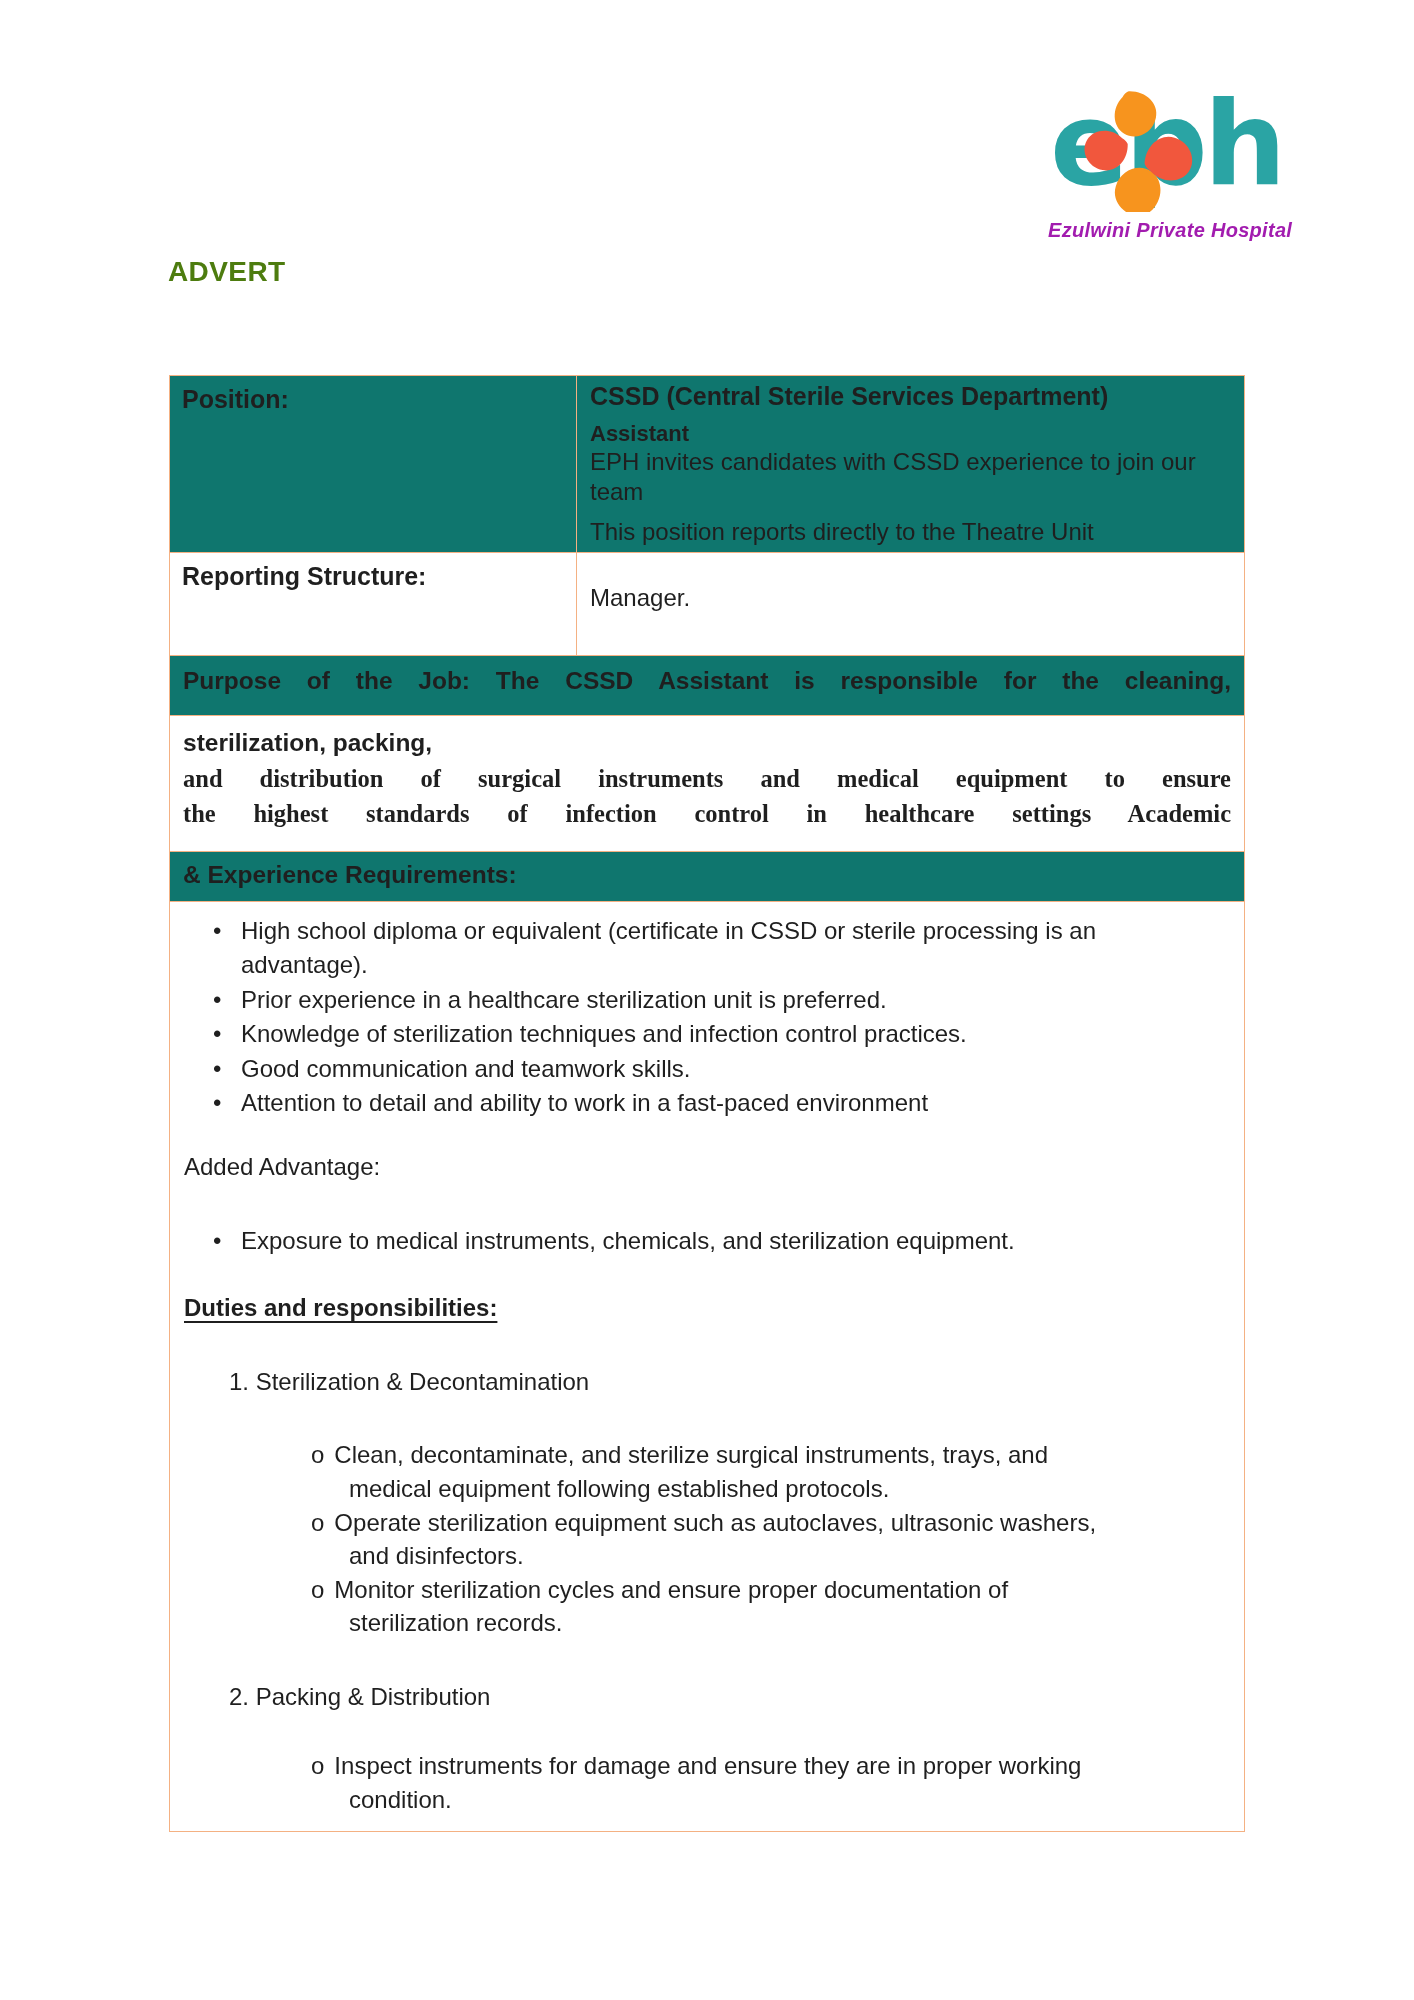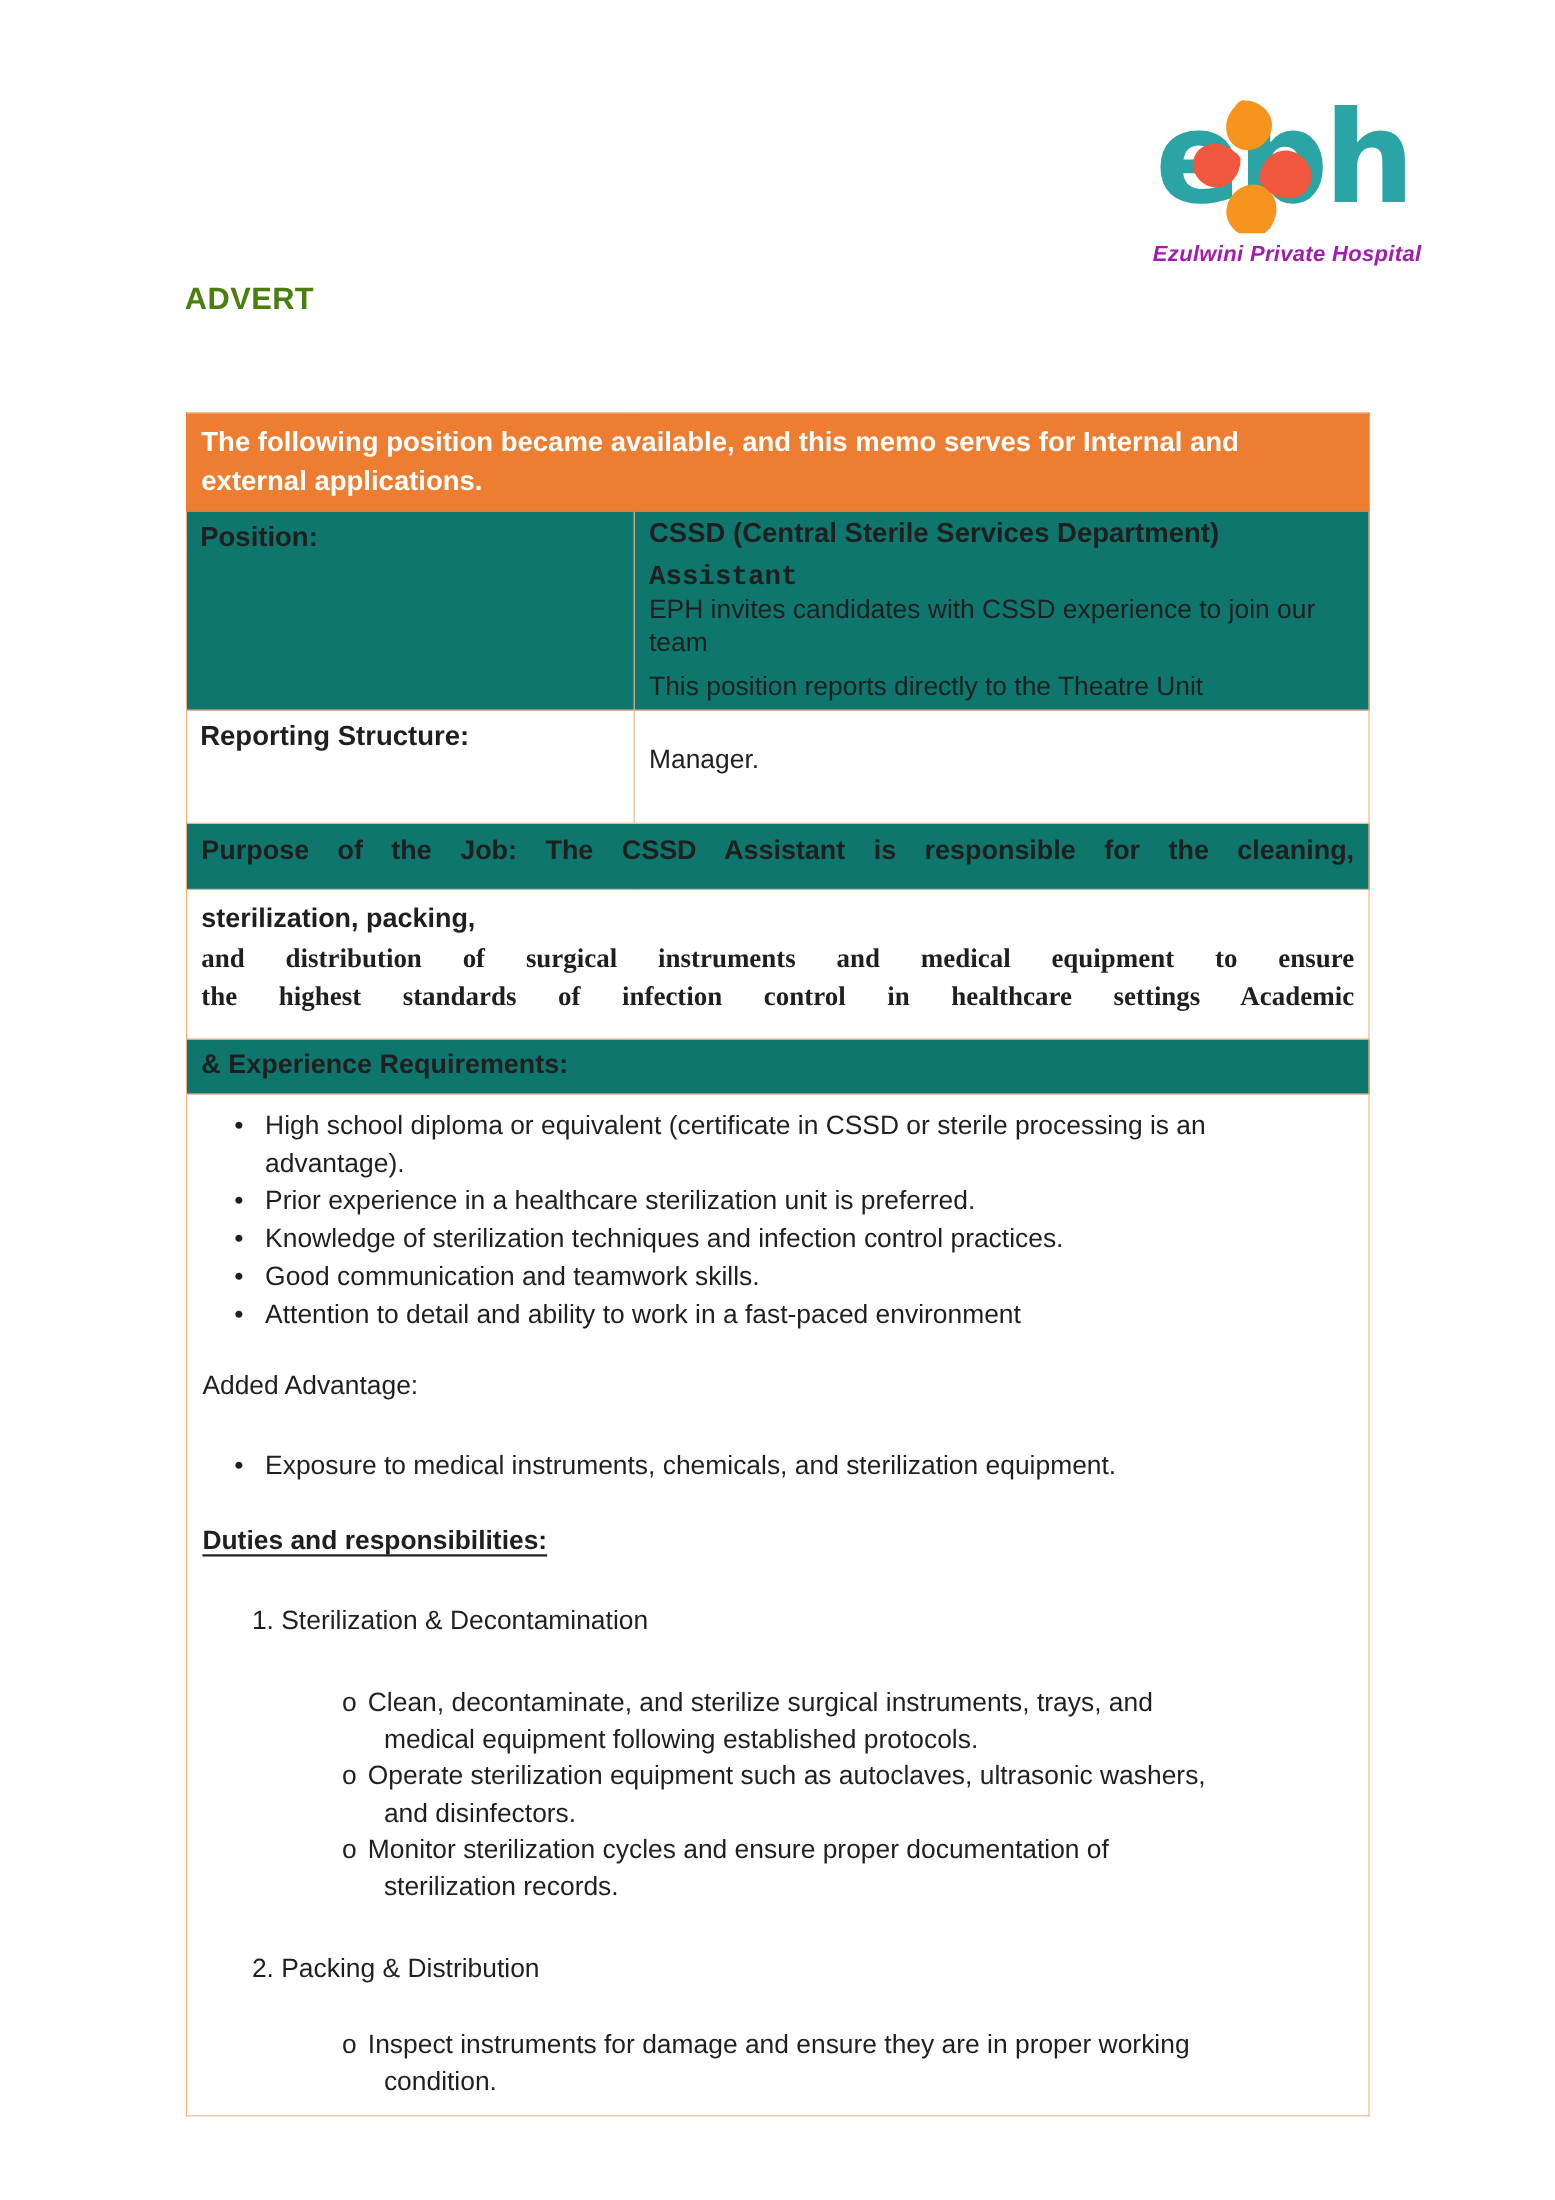--- a/index.html
+++ b/index.html
@@ -36,21 +36,21 @@
   tr.white td{background:#ffffff;}
 
   td.banner{
     background:#ed7d31;color:#ffffff;font-weight:bold;
     font-size:25px;line-height:1.4;padding:9px 40px 9px 13px;
     border-color:#ed7d31;height:88px;box-sizing:border-box;
   }
   td.label-cell{font-weight:bold;font-size:25px;padding:8px 10px 8px 12px;}
   td.value-cell{padding:5px 43px 5px 13px;}
   .pos-title1{font-weight:bold;font-size:25px;margin-bottom:10px;line-height:1.2;}
-  .pos-title2{font-weight:bold;font-size:25px;line-height:1.2;font-family:Liberation Mono, monospace;}
+  .pos-title2{font-weight:bold;font-size:22px;line-height:1.2;}
   .pos-intro{line-height:1.25;}
   .pos-reports{margin-top:10px;white-space:nowrap;line-height:1.25;}
   td.manager-cell{padding-top:30px;}
   tr.row-reporting td{height:103px;box-sizing:border-box;}
 
   td.purpose{
     font-weight:bold;padding:10px 13px;height:60px;box-sizing:border-box;
     text-align:justify;text-align-last:justify;font-size:24.5px;
   }
   td.steril{font-weight:bold;padding:9px 13px;height:136px;box-sizing:border-box;font-size:24.5px;}
@@ -98,23 +98,20 @@
 
   <h1 class="advert">ADVERT</h1>
 
   <table class="advert-table">
     <colgroup>
         <col style="width:407px">
         <col style="width:668px">
       </colgroup>
 
     <tbody>
-        <tr>
-      <td colspan="2" class="banner">The following position became available, and this memo serves for Internal and external applications.</td>
-    </tr>
 
     <tr class="peach">
       <td class="label-cell">Position:</td>
       <td class="value-cell">
         <div class="pos-title1">CSSD (Central Sterile Services Department)</div>
         <div class="pos-title2">Assistant</div>
         <div class="pos-intro">EPH invites candidates with CSSD experience to join our team</div>
         <div class="pos-reports">This position reports directly to the Theatre Unit</div>
       </td>
     </tr>

